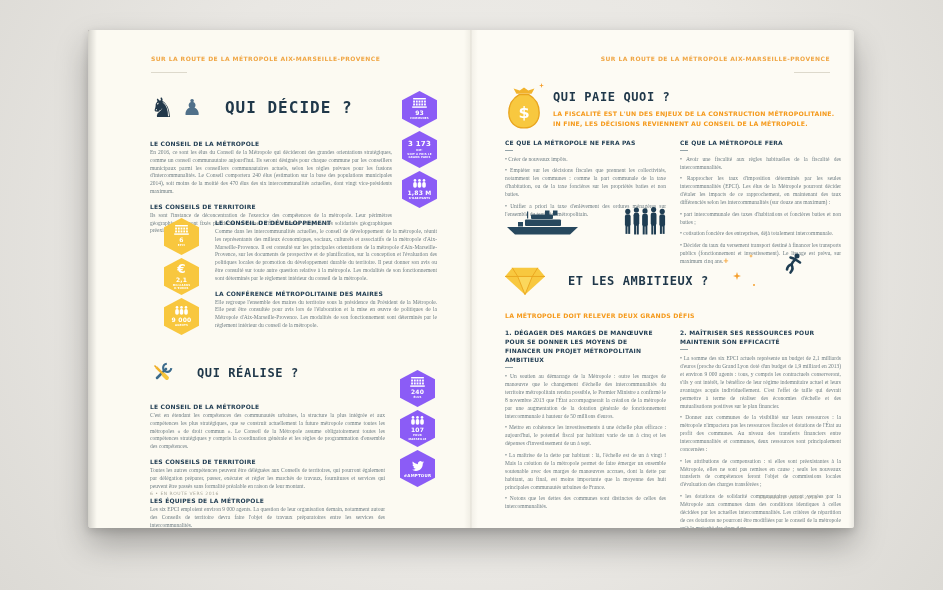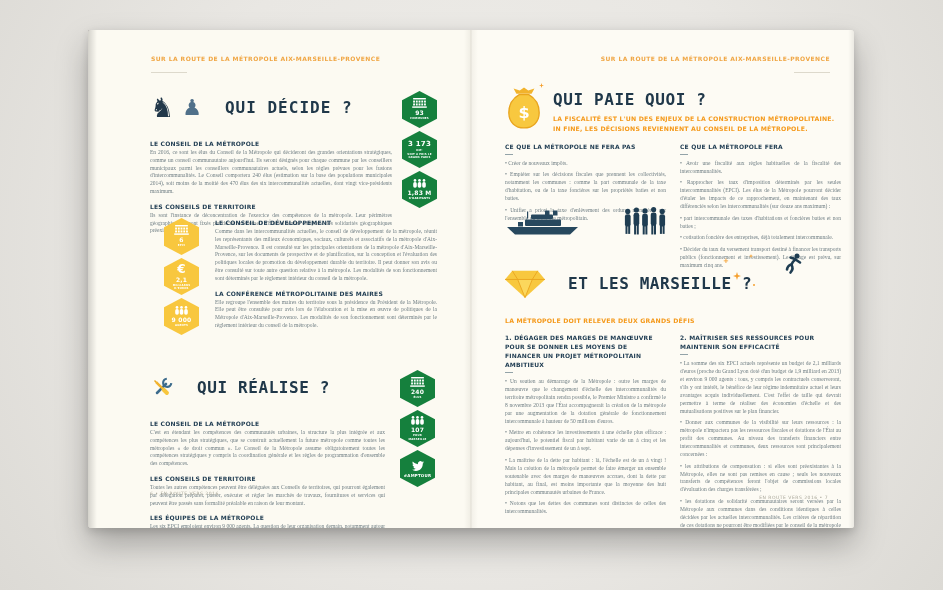--- a/index.html
+++ b/index.html
@@ -18,35 +18,35 @@
   .edge-r{position:absolute;right:0;top:0;width:6px;height:100%;pointer-events:none;
     background:linear-gradient(270deg, rgba(0,0,0,.07), rgba(0,0,0,0));}
 
   .runhead{position:absolute;font:bold 6px "DejaVu Sans",sans-serif;color:#f0a644;letter-spacing:.45px;}
   .runrule{position:absolute;height:1px;width:36px;background:#ddd9cc;}
   .footer{position:absolute;font:4.5px "DejaVu Sans",sans-serif;color:#a9a79a;letter-spacing:.5px;}
 
   .sec{position:absolute;}
   .titlerow{display:flex;align-items:center;gap:7px;margin-bottom:7px;}
   .sec-title{margin:16px;font-family:"DejaVu Sans Mono",monospace;font-weight:bold;color:#20384a;letter-spacing:1px;}
-  .t16{font-size:16px;} .t14{font-size:16px;letter-spacing:.6px;}
+  .t16{font-size:16px;} .t14{font-size:12px;letter-spacing:.6px;}
   .bh{font:bold 6px "DejaVu Sans",sans-serif;color:#1d3a50;letter-spacing:.2px;margin:7px 0 2px;}
   .bt{margin:0;font:5.5px/1.42 "Liberation Serif",serif;color:#6e7d83;text-align:justify;}
   .bl{margin:0 0 3.5px;font:5.5px/1.45 "Liberation Serif",serif;color:#6e7d83;text-align:justify;}
   .colh{font:bold 6px/1.5 "DejaVu Sans",sans-serif;color:#1d3a50;letter-spacing:.2px;}
   .dash{width:8px;height:1px;background:#93a3a8;margin:3px 0 5px;}
   .cols{display:flex;gap:14px;}
   .col{width:161px;}
   .sub-orange{font:bold 6.2px/1.6 "DejaVu Sans",sans-serif;color:#f59a1c;letter-spacing:.2px;}
 
   .hexcol{position:absolute;display:flex;flex-direction:column;gap:3px;}
   .hx{width:35px;height:37px;clip-path:polygon(50% 0,100% 25%,100% 75%,50% 100%,0 75%,0 25%);
     display:flex;flex-direction:column;align-items:center;justify-content:center;gap:1px;
     color:#fff;text-align:center;padding:0 3px;box-sizing:border-box;}
-  .hx.teal{background:#15803d;} .hx.yel{background:#f8c73e;}
+  .hx.teal{background:#8b5cf6;} .hx.yel{background:#f8c73e;}
   .hx .v{font:bold 6px "DejaVu Sans",sans-serif;letter-spacing:.2px;}
   .hx .v.big{font-size:7px;}
   .hx .l{font:bold 2.6px "DejaVu Sans",sans-serif;line-height:1.25;letter-spacing:.2px;max-width:27px;}
   .hx .tag{font:bold 4px "DejaVu Sans",sans-serif;letter-spacing:.2px;}
   .hx svg{display:block;}
   .euro{font:bold 12px "DejaVu Sans",sans-serif;line-height:1;}
 
   .chess{line-height:1;font-family:"DejaVu Sans",sans-serif;}
   .chess.k{font-size:27px;color:#22384a;}
   .chess.p{font-size:22px;color:#50708a;margin-left:1px;}
@@ -172,21 +172,21 @@
         </div>
       </div>
 
       <div class="sec" style="left:127px;top:182px;width:222px;">
         <div class="bh">LE CONSEIL DE DÉVELOPPEMENT</div>
         <p class="bt">Comme dans les intercommunalités actuelles, le conseil de développement de la métropole, réunit les représentants des milieux économiques, sociaux, culturels et associatifs de la métropole d'Aix-Marseille-Provence. Il est consulté sur les principales orientations de la métropole d'Aix-Marseille-Provence, sur les documents de prospective et de planification, sur la conception et l'évaluation des politiques locales de promotion du développement durable du territoire. Il peut donner son avis ou être consulté sur toute autre question relative à la métropole. Les modalités de son fonctionnement sont déterminés par le règlement intérieur du conseil de la métropole.</p>
         <div class="bh">LA CONFÉRENCE MÉTROPOLITAINE DES MAIRES</div>
         <p class="bt">Elle regroupe l'ensemble des maires du territoire sous la présidence du Président de la Métropole. Elle peut être consultée pour avis lors de l'élaboration et la mise en œuvre de politiques de la Métropole d'Aix-Marseille-Provence. Les modalités de son fonctionnement sont déterminés par le règlement intérieur du conseil de la métropole.</p>
       </div>
 
-      <div class="sec" style="left:62px;top:332px;width:235px;">
+      <div class="sec" style="left:62px;top:320px;width:235px;">
         <div class="titlerow">
           <svg width="24" height="24" viewBox="0 0 26 26">
             <g transform="rotate(45 13 13)">
               <path d="M9.6 2.2 a4.4 4.4 0 1 0 6.8 0" fill="none" stroke="#3c6b8c" stroke-width="2.4"></path>
               <rect x="11.6" y="5.5" width="2.8" height="16.5" rx="1.3" fill="#3c6b8c"></rect>
             </g>
             <g transform="rotate(-45 13 13)">
               <rect x="12.2" y="1.5" width="1.6" height="3" fill="#e9a61e"></rect>
               <rect x="11.7" y="4" width="2.6" height="10" fill="#f2b32c"></rect>
               <rect x="10.8" y="13.6" width="4.4" height="9" rx="2" fill="#f7c63e"></rect>
@@ -324,21 +324,21 @@
         </svg>
       </div>
 
       <div class="sec" style="left:34px;top:228px;width:336px;">
         <div class="titlerow">
           <svg width="40" height="30" viewBox="0 0 44 32">
             <polygon points="8,1.5 36,1.5 44,11 22,31 0,11" fill="#f8c83f"></polygon>
             <polygon points="14,11 30,11 22,31" fill="#fbd75c"></polygon>
             <path d="M0 11 H44 M8 1.5 L14 11 L22 31 M36 1.5 L30 11 L22 31" fill="none" stroke="#eaa51e" stroke-width="1"></path>
           </svg>
-          <h2 class="sec-title t14">ET LES MARSEILLE ?</h2>
+          <h2 class="sec-title t14">ET LES AMBITIEUX ?</h2>
           <div class="sparkles">
             <div class="star4 s8 sp-a"></div>
             <div class="plus sp-b">+</div>
             <div class="star4 s4 sp-c"></div>
             <div class="dot sp-d"></div>
             <svg class="dancer" width="24" height="26" viewBox="0 0 24 26">
               <circle cx="16" cy="4" r="2.5" fill="#1f3d52"></circle>
               <g stroke="#1f3d52" stroke-width="2.6" stroke-linecap="round" fill="none">
                 <path d="M14.5 7.5 Q11.5 9.5 10.5 12.5"></path>
                 <path d="M14.5 7.5 L19 10.5"></path>

